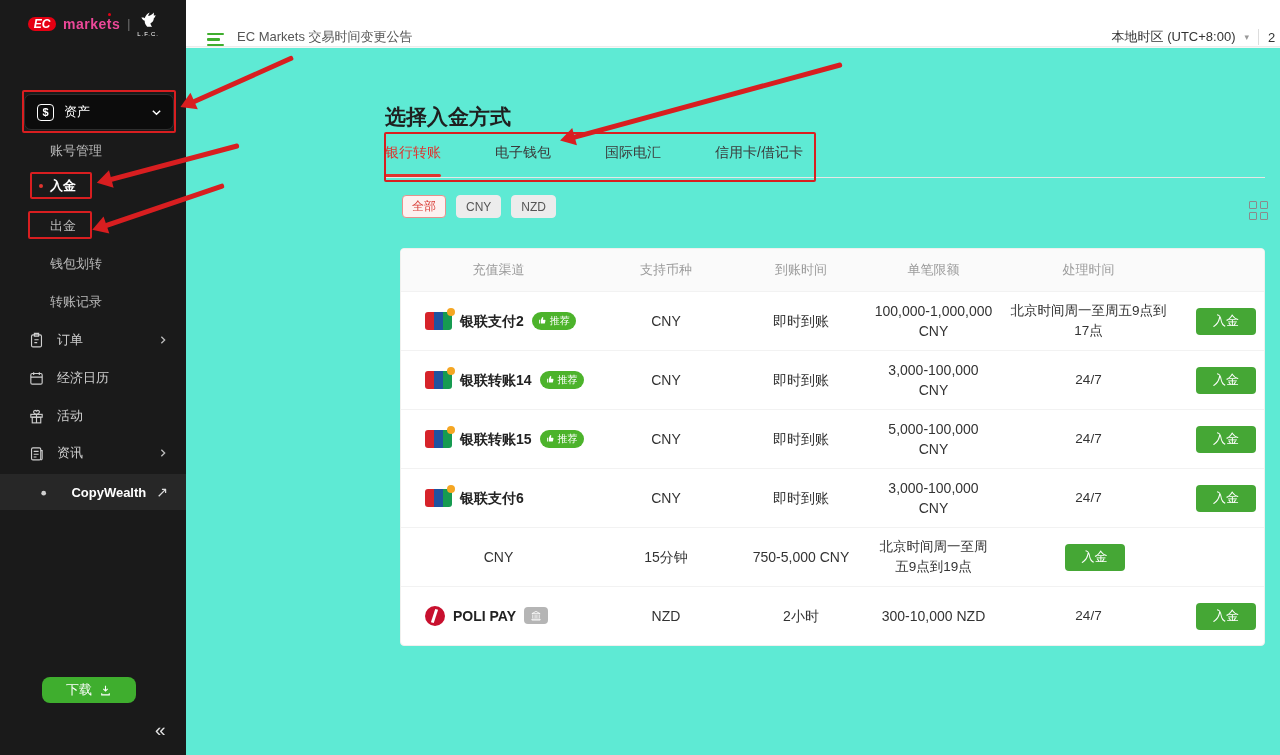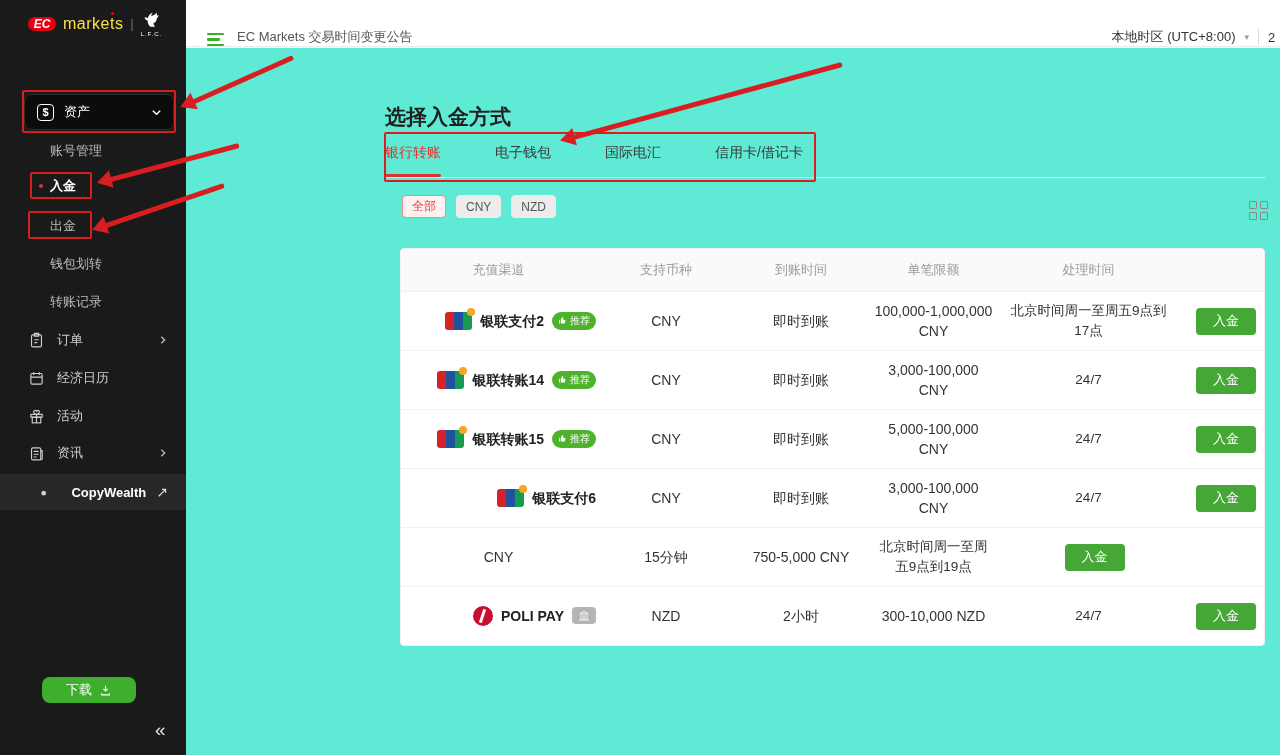--- a/index.html
+++ b/index.html
@@ -4,21 +4,21 @@
 <style>
   * { margin:0; padding:0; box-sizing:border-box; }
   html,body { width:1280px; height:755px; overflow:hidden; }
   body { font-family:"Liberation Sans","DejaVu Sans",sans-serif; background:#e9e9e9; position:relative; }
   .stage { position:absolute; inset:0; width:1280px; height:755px; background:#f7f7f5; }
 
   
   .sidebar { position:absolute; left:0; top:0; width:186px; height:755px; background:#1a1a1a; z-index:2; }
   .logo-row { position:absolute; left:28px; top:10px; display:flex; align-items:center; gap:7px; }
   .ec-badge { width:28px; height:14px; background:#e60012; border-radius:11px; color:#fff; font-weight:bold; font-style:italic; font-size:12px; display:flex; align-items:center; justify-content:center; }
-  .markets-txt { color:#fde047; font-weight:normal; font-size:16px; letter-spacing:.5px; position:relative; }
+  .markets-txt { color:#ec4899; font-weight:bold; font-size:14px; letter-spacing:.5px; position:relative; }
   .markets-txt i { position:absolute; right:9px; top:-3px; width:3px; height:3px; background:#e60012; border-radius:50%; }
   .logo-div { color:#777; font-size:12px; }
   .lfc-wrap { display:flex; flex-direction:column; align-items:center; }
   .lfc-txt { color:#fff; font-size:6px; letter-spacing:1px; margin-top:1px; }
   .assets-btn { position:absolute; left:24px; top:94px; width:150px; height:36px; background:#0c0c0c; border:1px solid #2e2e2e; border-radius:7px; display:flex; align-items:center; padding:0 12px; gap:10px; cursor:pointer; }
   .dollar-ic { width:17px; height:17px; border:1.6px solid #fff; border-radius:4px; color:#fff; font-size:11px; font-weight:bold; display:flex; align-items:center; justify-content:center; }
   .assets-label { color:#fff; font-size:13px; flex:1; }
   .chev { width:10px; height:10px; }
   .chev svg, .menu-chev svg { display:block; }
   .subitem { position:absolute; left:0; width:186px; height:22px; display:flex; align-items:center; padding-left:50px; color:#b9b9b9; font-size:13px; cursor:pointer; }
@@ -59,21 +59,21 @@
   .grid-ic i { border:1.8px solid #8b8b8b; border-radius:1px; }
 
   
   .card { position:absolute; left:214px; top:200px; width:865px; background:#fff; border:1px solid #f0f0ee; border-radius:4px; }
   .thead, .trow { display:grid; grid-template-columns:195px 140px 130px 135px 175px 88px; align-items:center; }
   .thead { height:42px; background:#fafafa; border-radius:4px 4px 0 0; }
   .th { font-size:13px; color:#9b9b9b; text-align:center; }
   .th.first { text-align:center; }
   .trow { height:59px; border-top:1px solid #f2f2f2; }
   .cell { font-size:14px; color:#333; text-align:center; line-height:1.45; }
-  .cell.channel { display:flex; align-items:center; gap:8px; padding-left:24px; text-align:left;justify-content:flex-end; }
+  .cell.channel { display:flex; align-items:center; gap:8px; padding-left:24px; text-align:left; }
   .chname { font-size:14px; font-weight:bold; color:#222; white-space:nowrap; }
   .up-icon { position:relative; width:27px; height:18px; border-radius:3px; flex:0 0 27px;
     background:linear-gradient(to right,#d6232a 0 34%,#1f53a0 34% 67%,#169b51 67% 100%); }
   .up-icon .ydot { position:absolute; right:-3px; top:-4px; width:8px; height:8px; background:#f5a623; border-radius:50%; }
   .poli-icon { position:relative; width:20px; height:20px; border-radius:50%; background:#c8102e; flex:0 0 20px; overflow:hidden; }
   .poli-icon::after { content:""; position:absolute; left:8px; top:3px; width:3px; height:14px; background:#fff; transform:rotate(18deg); }
   .badge { display:inline-flex; align-items:center; gap:3px; background:#4cb32b; color:#fff; font-size:10px; border-radius:9px; padding:2px 6px; white-space:nowrap; }
   .bank-badge { display:inline-flex; align-items:center; justify-content:center; width:24px; height:17px; background:#b5b5b5; border-radius:4px; }
   .btn-deposit { width:60px; height:27px; background:#45a735; color:#fff; font-size:13px; border:none; border-radius:4px; cursor:pointer; margin-left:12px; }
   .limit-cell { padding:0 6px; }

